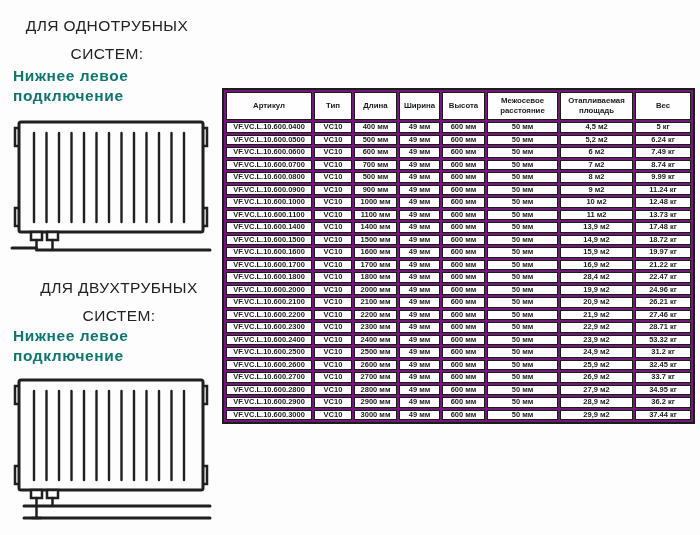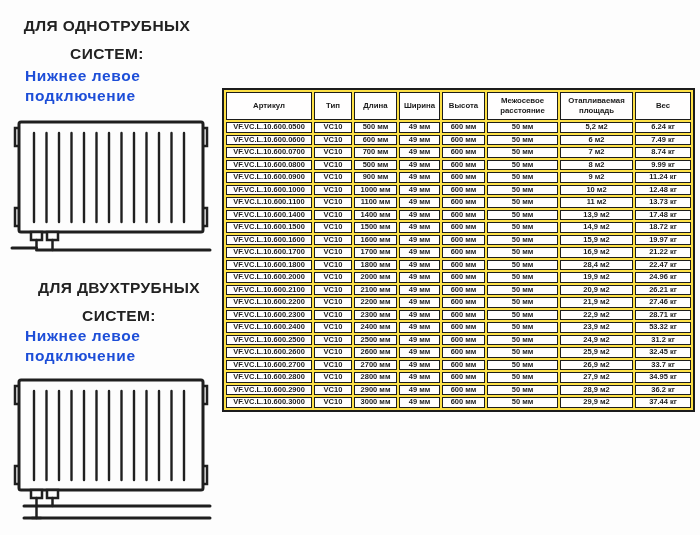--- a/index.html
+++ b/index.html
@@ -12,57 +12,56 @@
     overflow: hidden;
   }
 
   
   .left-panel { position: absolute; left: 0; top: 0; width: 220px; height: 535px; }
 
   .section-title {
     position: absolute;
     left: 0; width: 214px;
     text-align: center;
-    font-weight: 700;
+    font-weight: 400;
     font-size: 15.5px;
     line-height: 1.8;
     letter-spacing: 0.4px;
     color: #222;
   }
   .section-title.one-pipe { top: 12px; }
   .section-title.two-pipe { top: 274px; padding-left: 24px; }
 
   .section-subtitle {
     position: absolute;
     left: 13px;
     font-weight: 700;
     font-size: 15.5px;
     line-height: 1.3;
     letter-spacing: 0.6px;
-    color: #1d4ed8;
-    margin-left: 12px;
+    color: #0f766e;
   }
   .section-subtitle.one-pipe { top: 66px; }
   .section-subtitle.two-pipe { top: 326px; }
 
   .diagram { position: absolute; left: 6px; }
   .diagram.one-pipe { top: 112px; }
   .diagram.two-pipe { top: 370px; }
   .diagram svg { display: block; }
 
   
   table.spec-table {
     position: absolute;
     left: 222px; top: 88px;
     width: 473px;
     table-layout: fixed;
     border-collapse: separate;
     border-spacing: 2px;
     border: 2px solid #1c1c1c;
-    background: #fde047;
+    background: #701a75;
   }
   .spec-table th, .spec-table td {
     border: 1.5px solid #1c1c1c;
     text-align: center;
     vertical-align: middle;
     font-weight: 700;
     color: #1b1b1b;
     padding: 0 1px;
     overflow: hidden;
     background: #fffefe;
@@ -189,20 +188,30 @@
       <th>Длина</th>
       <th>Ширина</th>
       <th>Высота</th>
       <th>Межосевое расстояние</th>
       <th>Отапливаемая площадь</th>
       <th>Вес</th>
     </tr>
   </thead>
   <tbody>
       <tr>
+        <td>VF.VC.L.10.600.0400</td>
+        <td>VC10</td>
+        <td>400 мм</td>
+        <td>49 мм</td>
+        <td>600 мм</td>
+        <td>50 мм</td>
+        <td>4,5 м2</td>
+        <td>5 кг</td>
+      </tr>
+      <tr>
         <td>VF.VC.L.10.600.0500</td>
         <td>VC10</td>
         <td>500 мм</td>
         <td>49 мм</td>
         <td>600 мм</td>
         <td>50 мм</td>
         <td>5,2 м2</td>
         <td>6.24 кг</td>
       </tr>
       <tr>

